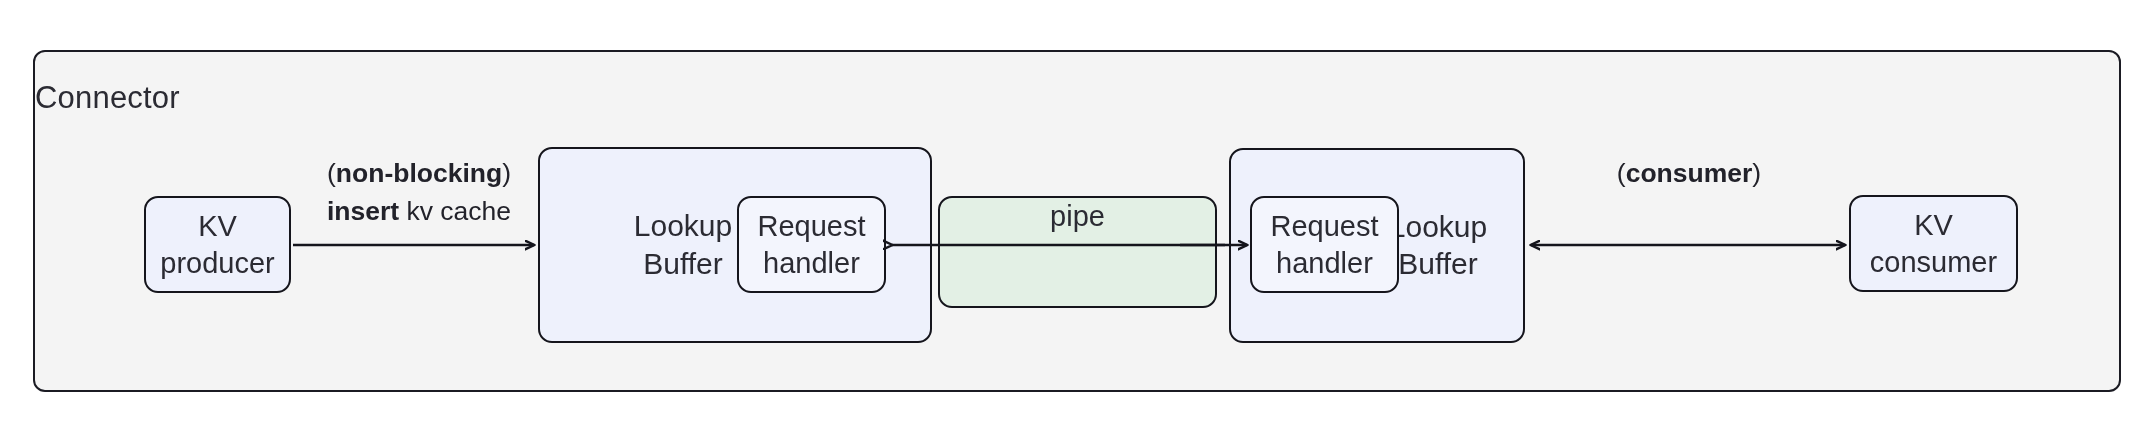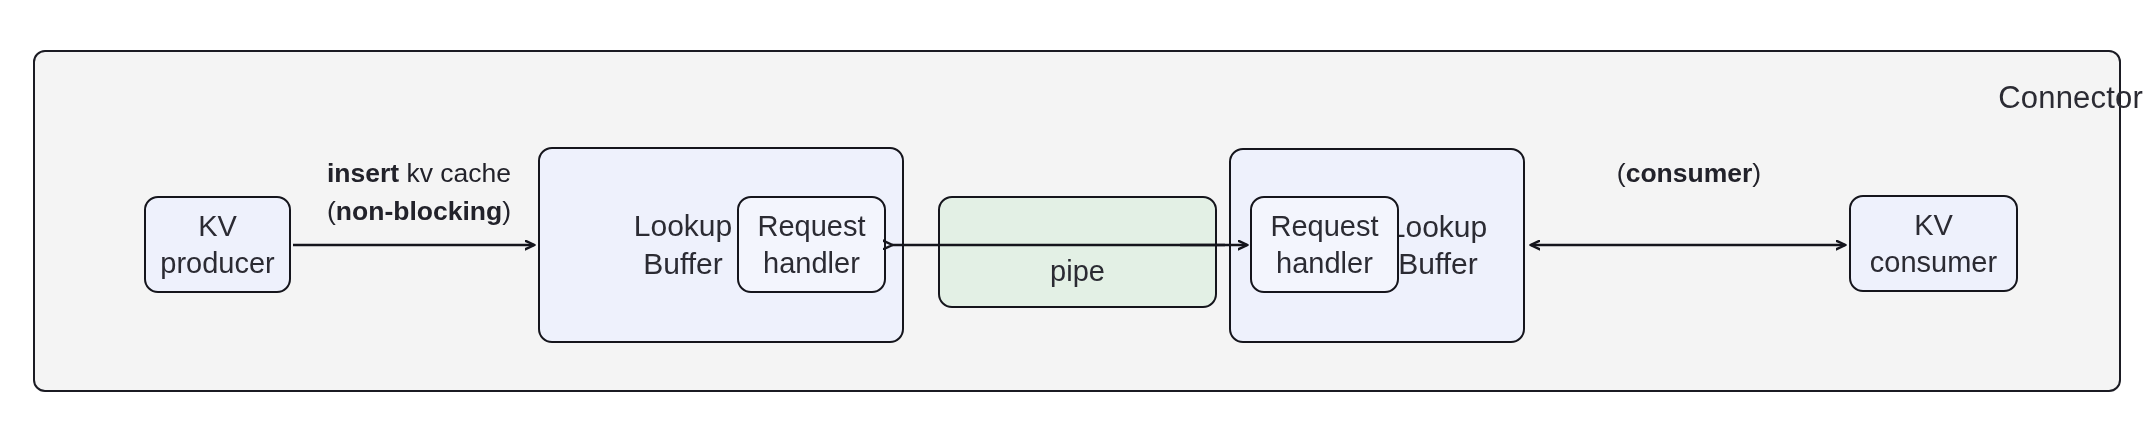--- a/index.html
+++ b/index.html
@@ -27,25 +27,24 @@
     box-sizing: border-box;
     background: #f4f4f4;
     border: 2.5px solid #1b1b23;
     border-radius: 12px;
   }
   .connector-title {
     position: absolute;
     left: 0;
     top: 28px;
     width: 100%;
-    text-align: right;
+    text-align: left;
     font-size: 31px;
     color: #2b2b33;
     letter-spacing: 0.2px;
-    margin-left: 24px;
   }
   
   .node {
     position: absolute;
     box-sizing: border-box;
     border: 2.5px solid #15151c;
     border-radius: 14px;
     display: flex;
     align-items: center;
     justify-content: center;
@@ -66,21 +65,21 @@
   
   #kv-producer {
     left: 144px; top: 196px; width: 147px; height: 97px;
     font-size: 29px;
   }
   #kv-consumer {
     left: 1849px; top: 195px; width: 169px; height: 97px;
     font-size: 29px;
   }
   #lookup-buffer-left {
-    left: 538px; top: 147px; width: 366px; height: 196px;
+    left: 538px; top: 147px; width: 394px; height: 196px;
     font-size: 30px;
     justify-content: flex-start;
   }
   #lookup-buffer-left .lb-text {
     position: absolute;
     left: 78px;
     top: 50%;
     transform: translateY(-50%);
     width: 130px;
     text-align: center;
@@ -103,21 +102,21 @@
     text-align: center;
   }
   #request-handler-right {
     left: 1250px; top: 196px; width: 149px; height: 97px;
     font-size: 29px;
     background: #f3f5fd;
   }
   #pipe {
     left: 938px; top: 196px; width: 279px; height: 112px;
     font-size: 29px;
-    align-items: flex-end;
+    align-items: flex-start;
     padding-bottom: 16px;
   }
   
   #arrows {
     position: absolute;
     left: 0; top: 0;
     width: 2146px;
     height: 438px;
     pointer-events: none;
   }
@@ -196,21 +195,21 @@
     <line x1="293" y1="245" x2="534" y2="245" stroke="#15151c" stroke-width="2.6" marker-end="url(#arrowhead-r)"></line>
 
     <line x1="1225" y1="245" x2="892" y2="245" stroke="#15151c" stroke-width="2.6" marker-end="url(#arrowhead-l)"></line>
 
     <line x1="1180" y1="245" x2="1247" y2="245" stroke="#15151c" stroke-width="2.6" marker-end="url(#arrowhead-r)"></line>
 
     <line x1="1531" y1="245" x2="1845" y2="245" stroke="#15151c" stroke-width="2.6" marker-start="url(#arrowhead-l)" marker-end="url(#arrowhead-r)"></line>
   </svg>
 
   <div class="edge-label" id="label-insert">
+    <div><span>(</span><span class="b">non-blocking</span><span>)</span></div>
     <div><span class="b">insert</span><span> kv cache</span></div>
-    <div><span>(</span><span class="b">non-blocking</span><span>)</span></div>
   </div>
 
   <div class="edge-label" id="label-drop">
     <div><span>(</span><span class="b">consumer</span><span>)</span></div>
   </div>
 
 </div>
 
 </body></html>

